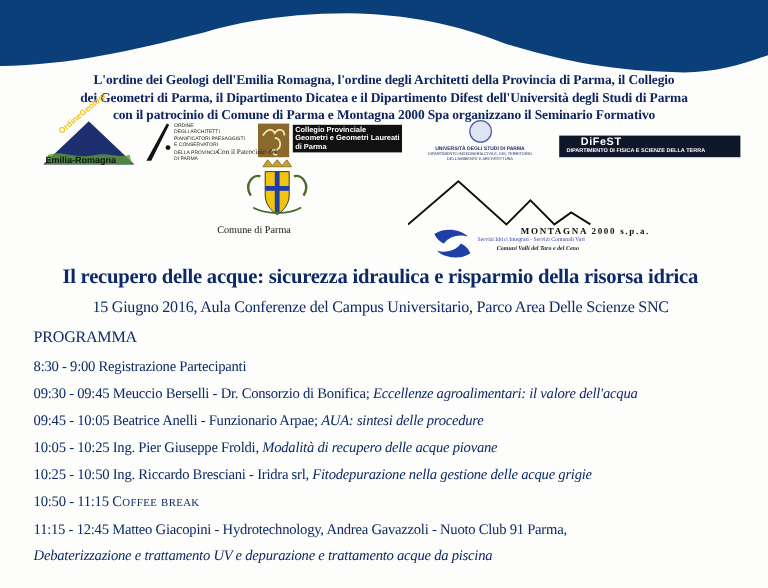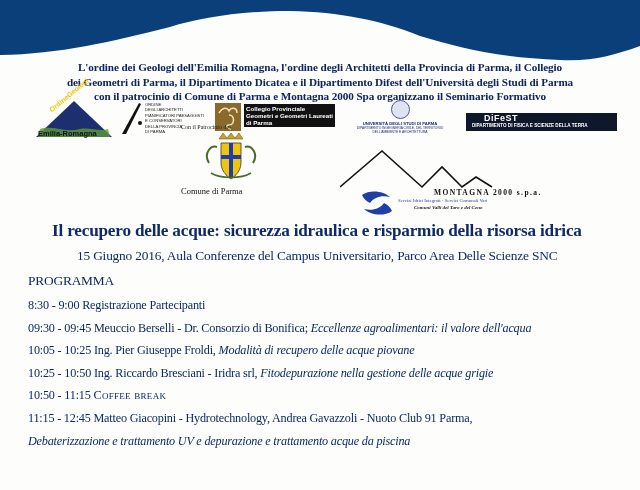--- a/index.html
+++ b/index.html
@@ -157,20 +157,25 @@
   <div class="row">
     <span>8:30 - 9:00</span>
     <span>Registrazione Partecipanti</span>
   </div>
   <div class="row">
     <span>09:30 - 09:45</span>
     <span>Meuccio Berselli - Dr. Consorzio di Bonifica;</span>
     <i>Eccellenze agroalimentari: il valore dell'acqua</i>
   </div>
   <div class="row">
+    <span>09:45 - 10:05</span>
+    <span>Beatrice Anelli - Funzionario Arpae;</span>
+    <i>AUA: sintesi delle procedure</i>
+  </div>
+  <div class="row">
     <span>10:05 - 10:25</span>
     <span>Ing. Pier Giuseppe Froldi,</span>
     <i>Modalità di recupero delle acque piovane</i>
   </div>
   <div class="row">
     <span>10:25 - 10:50</span>
     <span>Ing. Riccardo Bresciani - Iridra srl,</span>
     <i>Fitodepurazione nella gestione delle acque grigie</i>
   </div>
   <div class="row">

